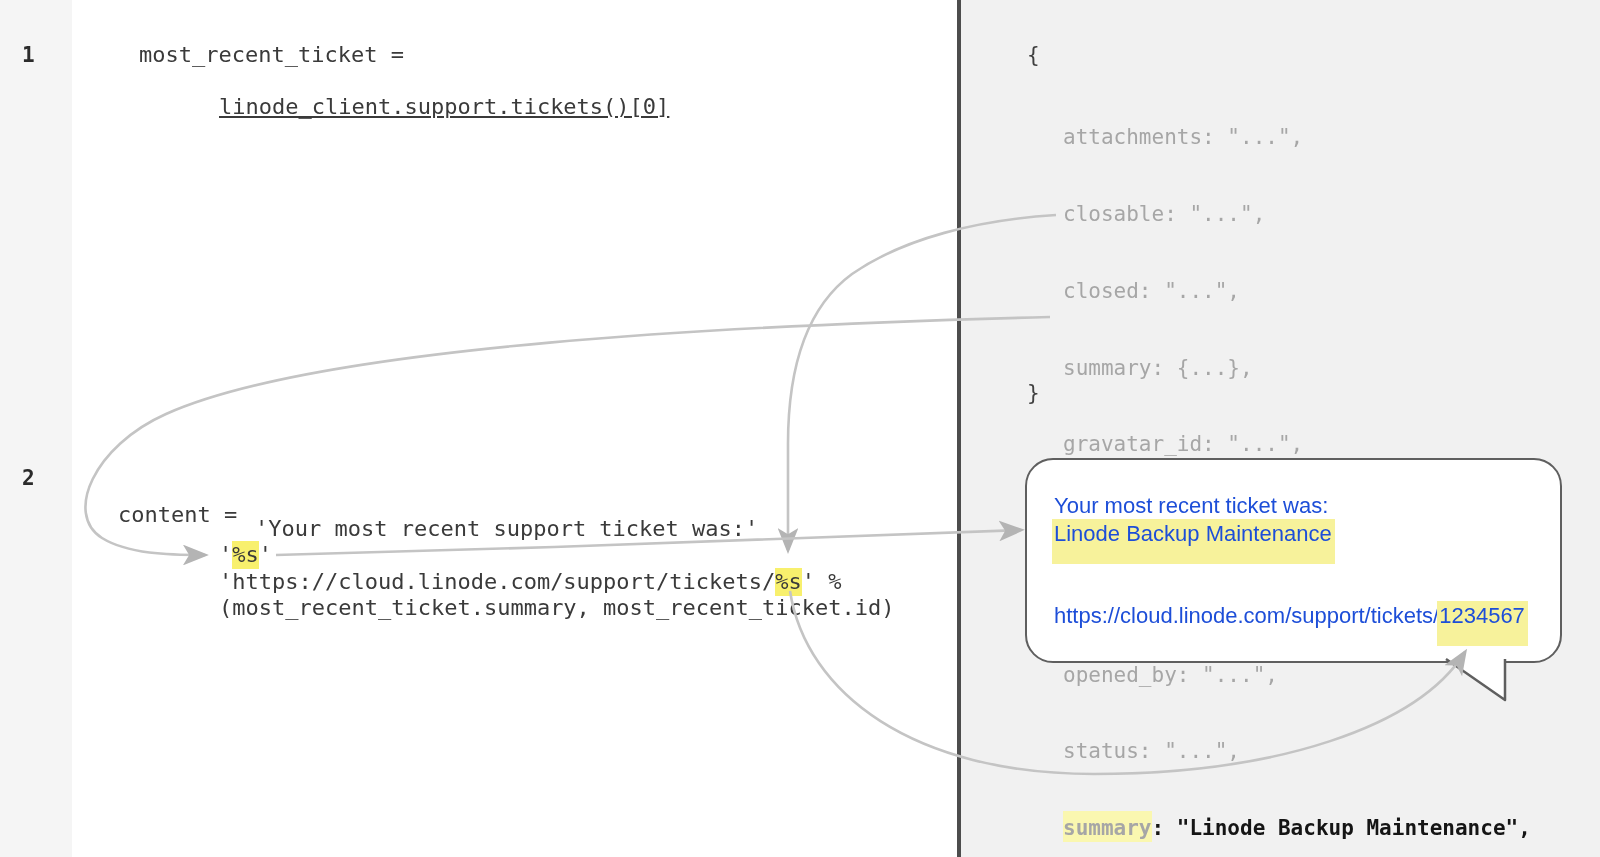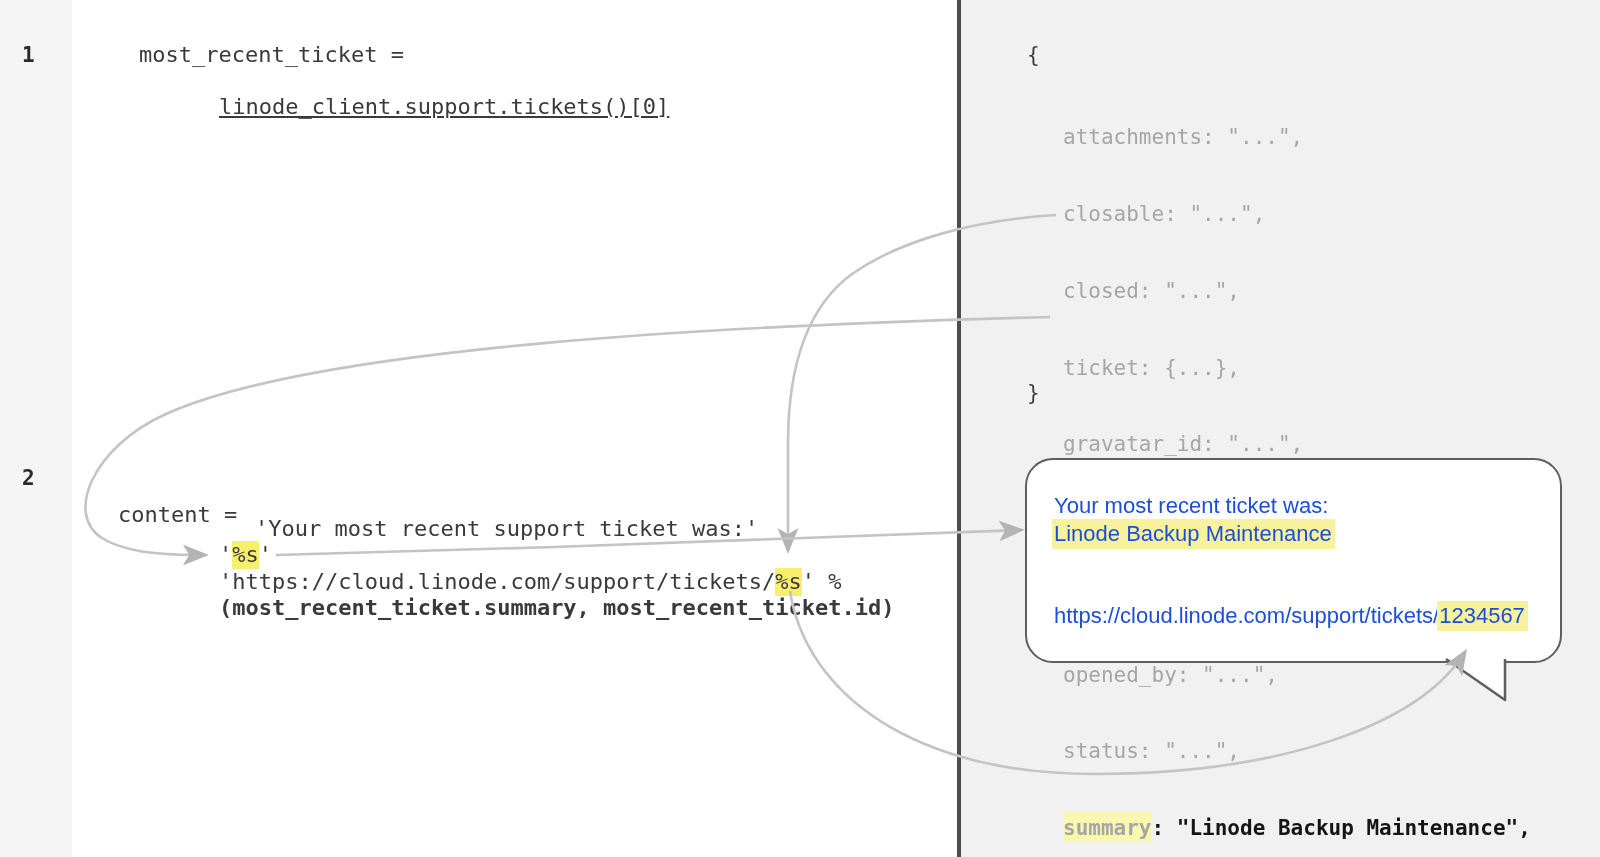--- a/index.html
+++ b/index.html
@@ -17,21 +17,21 @@
   .lnum.n2{top:465px;}
 
   
   .cl{position:absolute;font-size:22px;line-height:26px;color:var(--c-code);white-space:pre;letter-spacing:0;}
   #l1a{left:94px;top:42px;margin-left:45px;}
   #l1b{left:219px;top:94px;text-decoration:underline;}
   #l2a{left:118px;top:465px;margin-top:37px;}
   #l2b{left:219px;top:516px;margin-left:36px;}
   #l2c{left:219px;top:542px;}
   #l2d{left:219px;top:569px;}
-  #l2e{left:219px;top:595px;font-weight:bold;}
+  #l2e{left:219px;top:595px;}
   .code-area mark.hl{background:var(--c-hl-code);color:inherit;padding:1px 0 2px;}
 
   
   .divider{position:absolute;left:957px;top:0;width:4px;height:857px;background:var(--c-divider);}
   .right-panel{position:absolute;left:961px;top:0;width:639px;height:857px;background:var(--c-panel);}
 
   
   .json-brace{position:absolute;font-size:21px;line-height:26px;color:#3f3f3f;}
   #brace-open{left:1027px;top:42px;}
   #brace-close{left:1027px;top:380px;}
@@ -41,21 +41,21 @@
   .json-entries .b{color:var(--c-bold);font-weight:bold;}
   .json-entries mark.hl{background:var(--c-hl-json);color:inherit;padding:5px 0 2px;}
 
   
   .bubble{position:absolute;left:1025px;top:458px;width:537px;height:205px;box-sizing:border-box;
     background:#ffffff;border:2.5px solid var(--c-bubble-border);border-radius:28px;
     padding:32px 10px 0 27px;
     font-family:"Liberation Sans", sans-serif;font-size:22px;line-height:28px;color:#1d4ed8;}
   .bubble .bline{white-space:pre;}
   .bubble .url{margin-top:54px;}
-  .bubble mark.hl{background:var(--c-hl-bubble);color:inherit;padding:2px 3px 3px 2px;margin:-2px -3px -3px -2px;}
+  .bubble mark.hl{background:var(--c-hl-bubble);color:inherit;padding:2px 3px 18px 2px;margin:-2px -3px -3px -2px;}
 
   
   svg.overlay{position:absolute;left:0;top:0;width:1600px;height:857px;z-index:6;pointer-events:none;}
   .arrow{fill:none;stroke:var(--c-arrow);stroke-width:2.6;}
   .tailshape{fill:#ffffff;stroke:var(--c-bubble-border);stroke-width:2.5;stroke-linejoin:round;}
   marker path{fill:var(--c-arrowhead);}
 </style>
 </head>
 <body>
 
@@ -77,21 +77,21 @@
   </div>
 
   <div class="divider"></div>
   <div class="right-panel"></div>
 
   <div class="json-brace" id="brace-open">{</div>
   <div class="json-entries">
     <div class="row"><span class="g">attachments: "...",</span></div>
     <div class="row"><span class="g">closable: "...",</span></div>
     <div class="row"><span class="g">closed: "...",</span></div>
-    <div class="row"><span class="g">ticket: {...},</span></div>
+    <div class="row"><span class="g">summary: {...},</span></div>
     <div class="row"><span class="g">gravatar_id: "...",</span></div>
     <div class="row"><mark class="hl b">id</mark><span class="b">: "1234567",</span></div>
     <div class="row"><span class="g">opened: "...",</span></div>
     <div class="row"><span class="g">opened_by: "...",</span></div>
     <div class="row"><span class="g">status: "...",</span></div>
     <div class="row"><mark class="hl b">summary</mark><span class="b">: "Linode Backup Maintenance",</span></div>
     
     
   </div>
   <div class="json-brace" id="brace-close">}</div>

